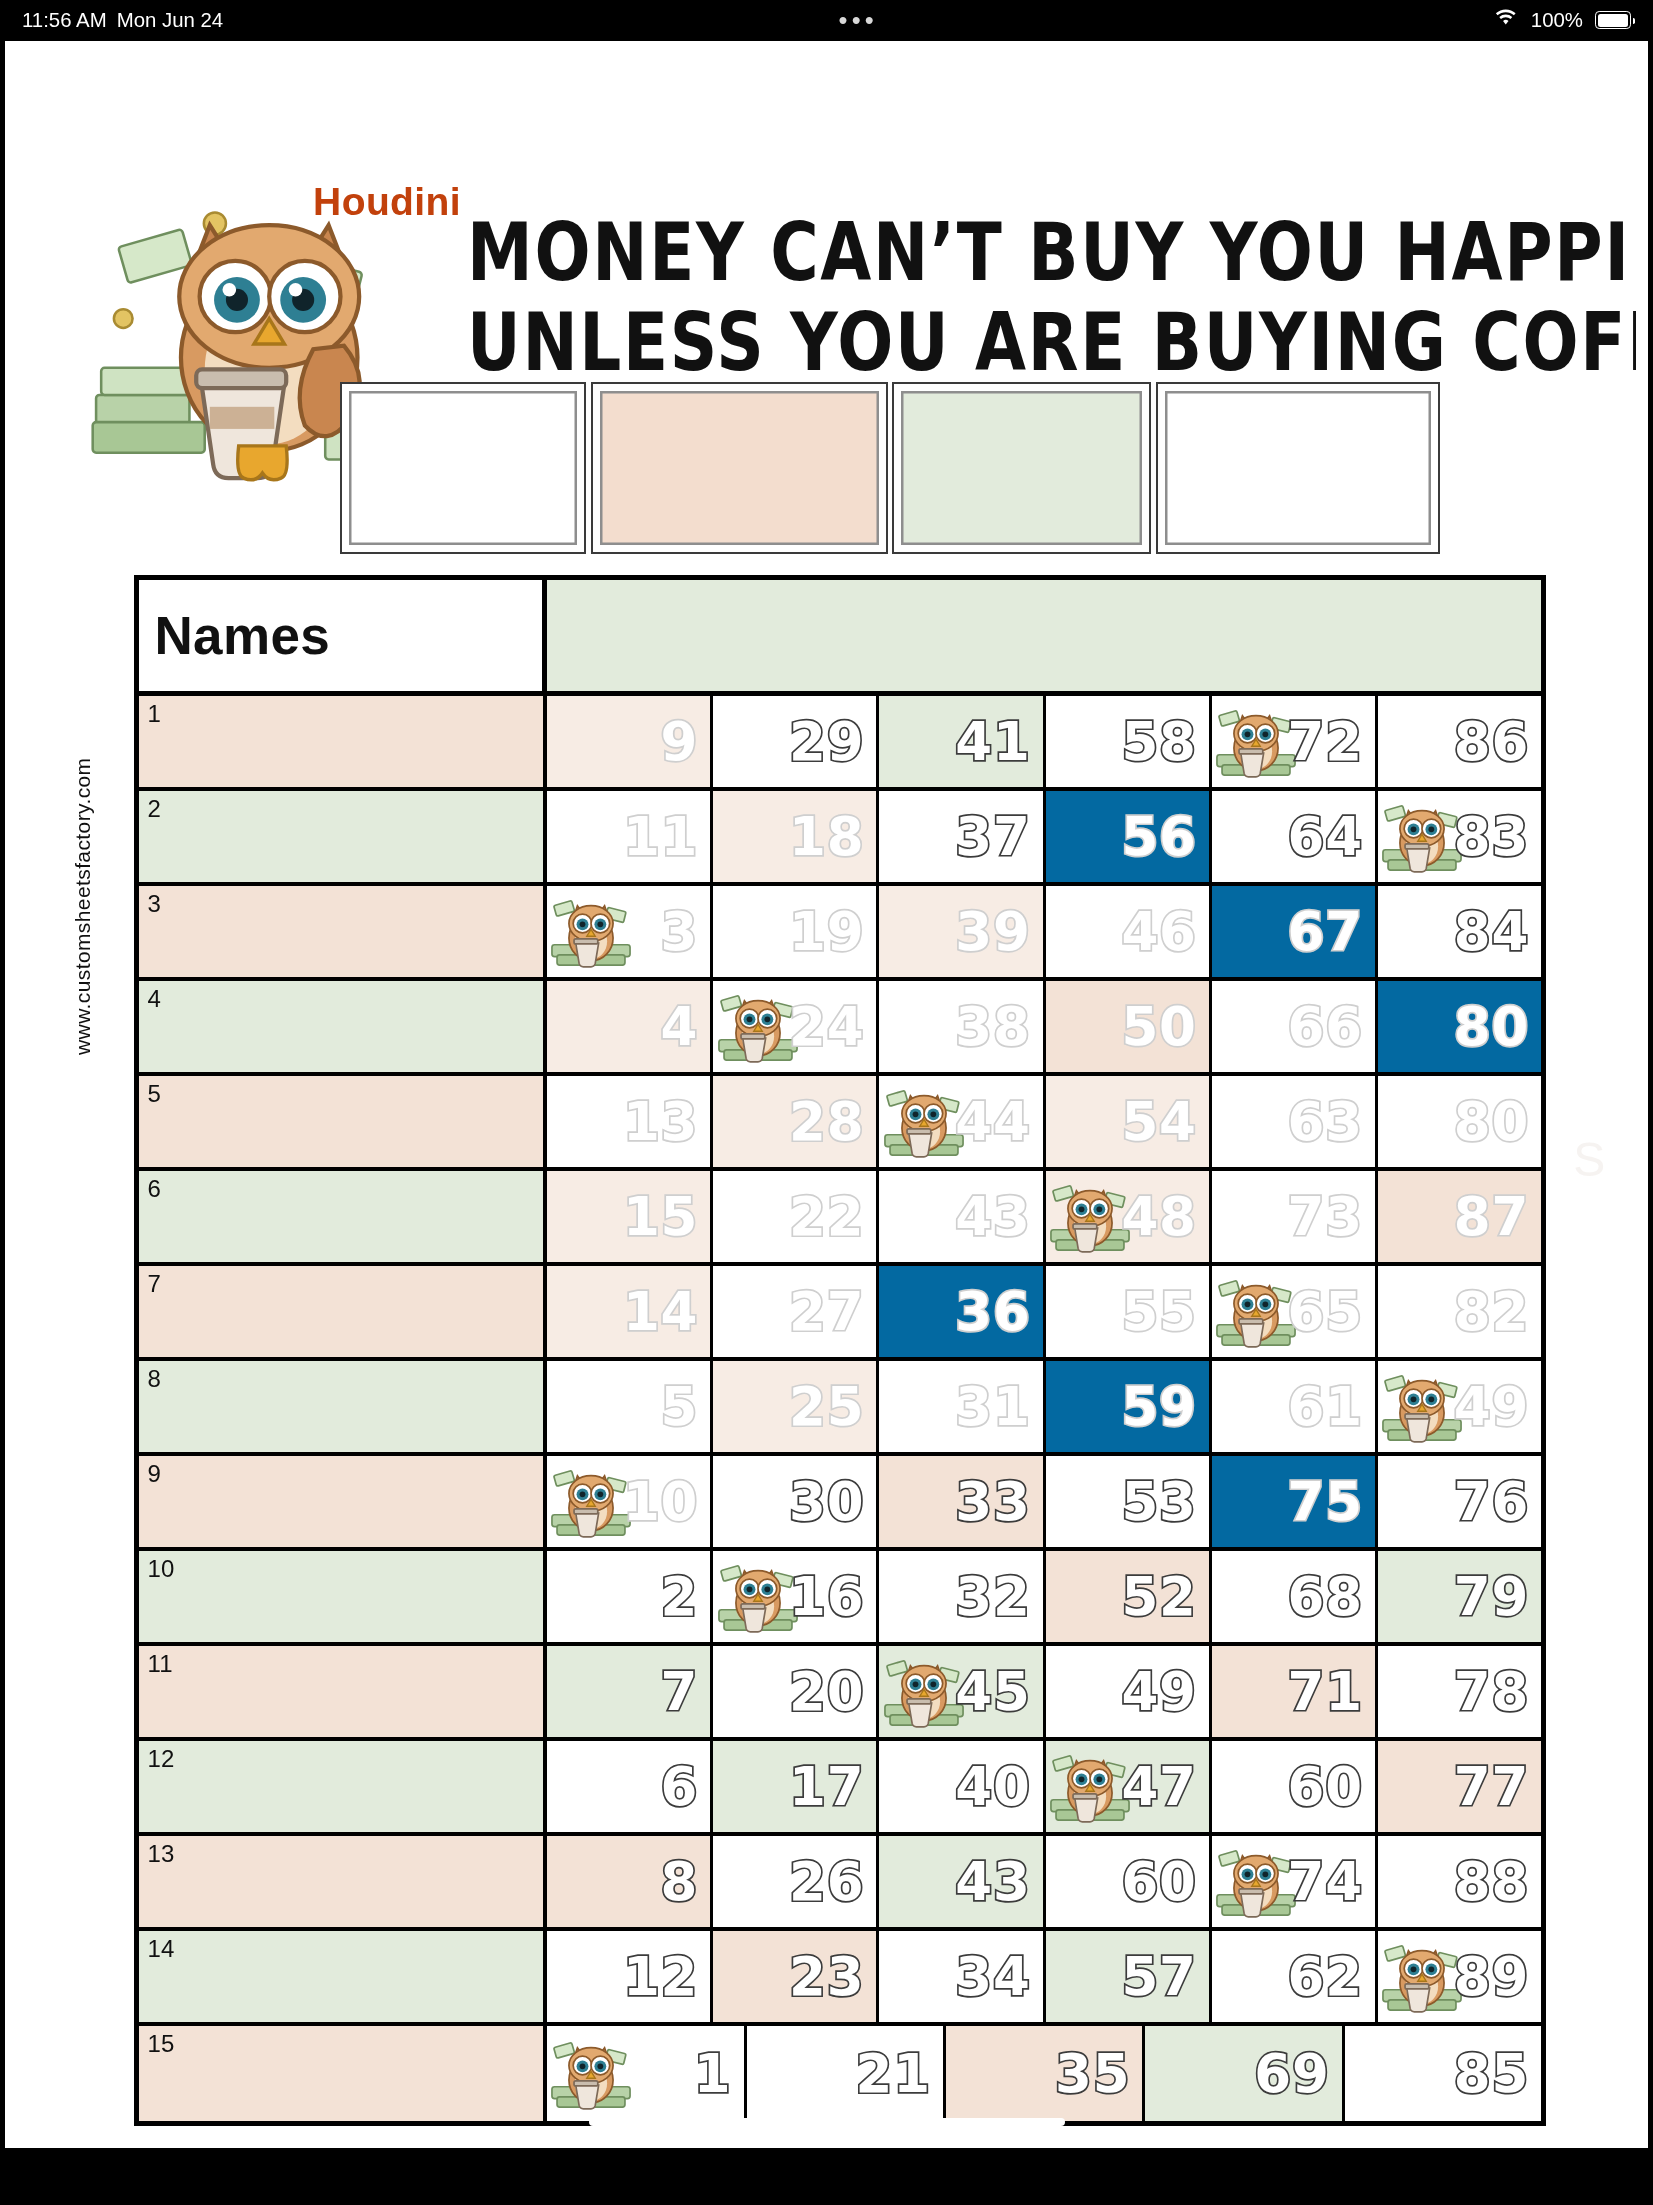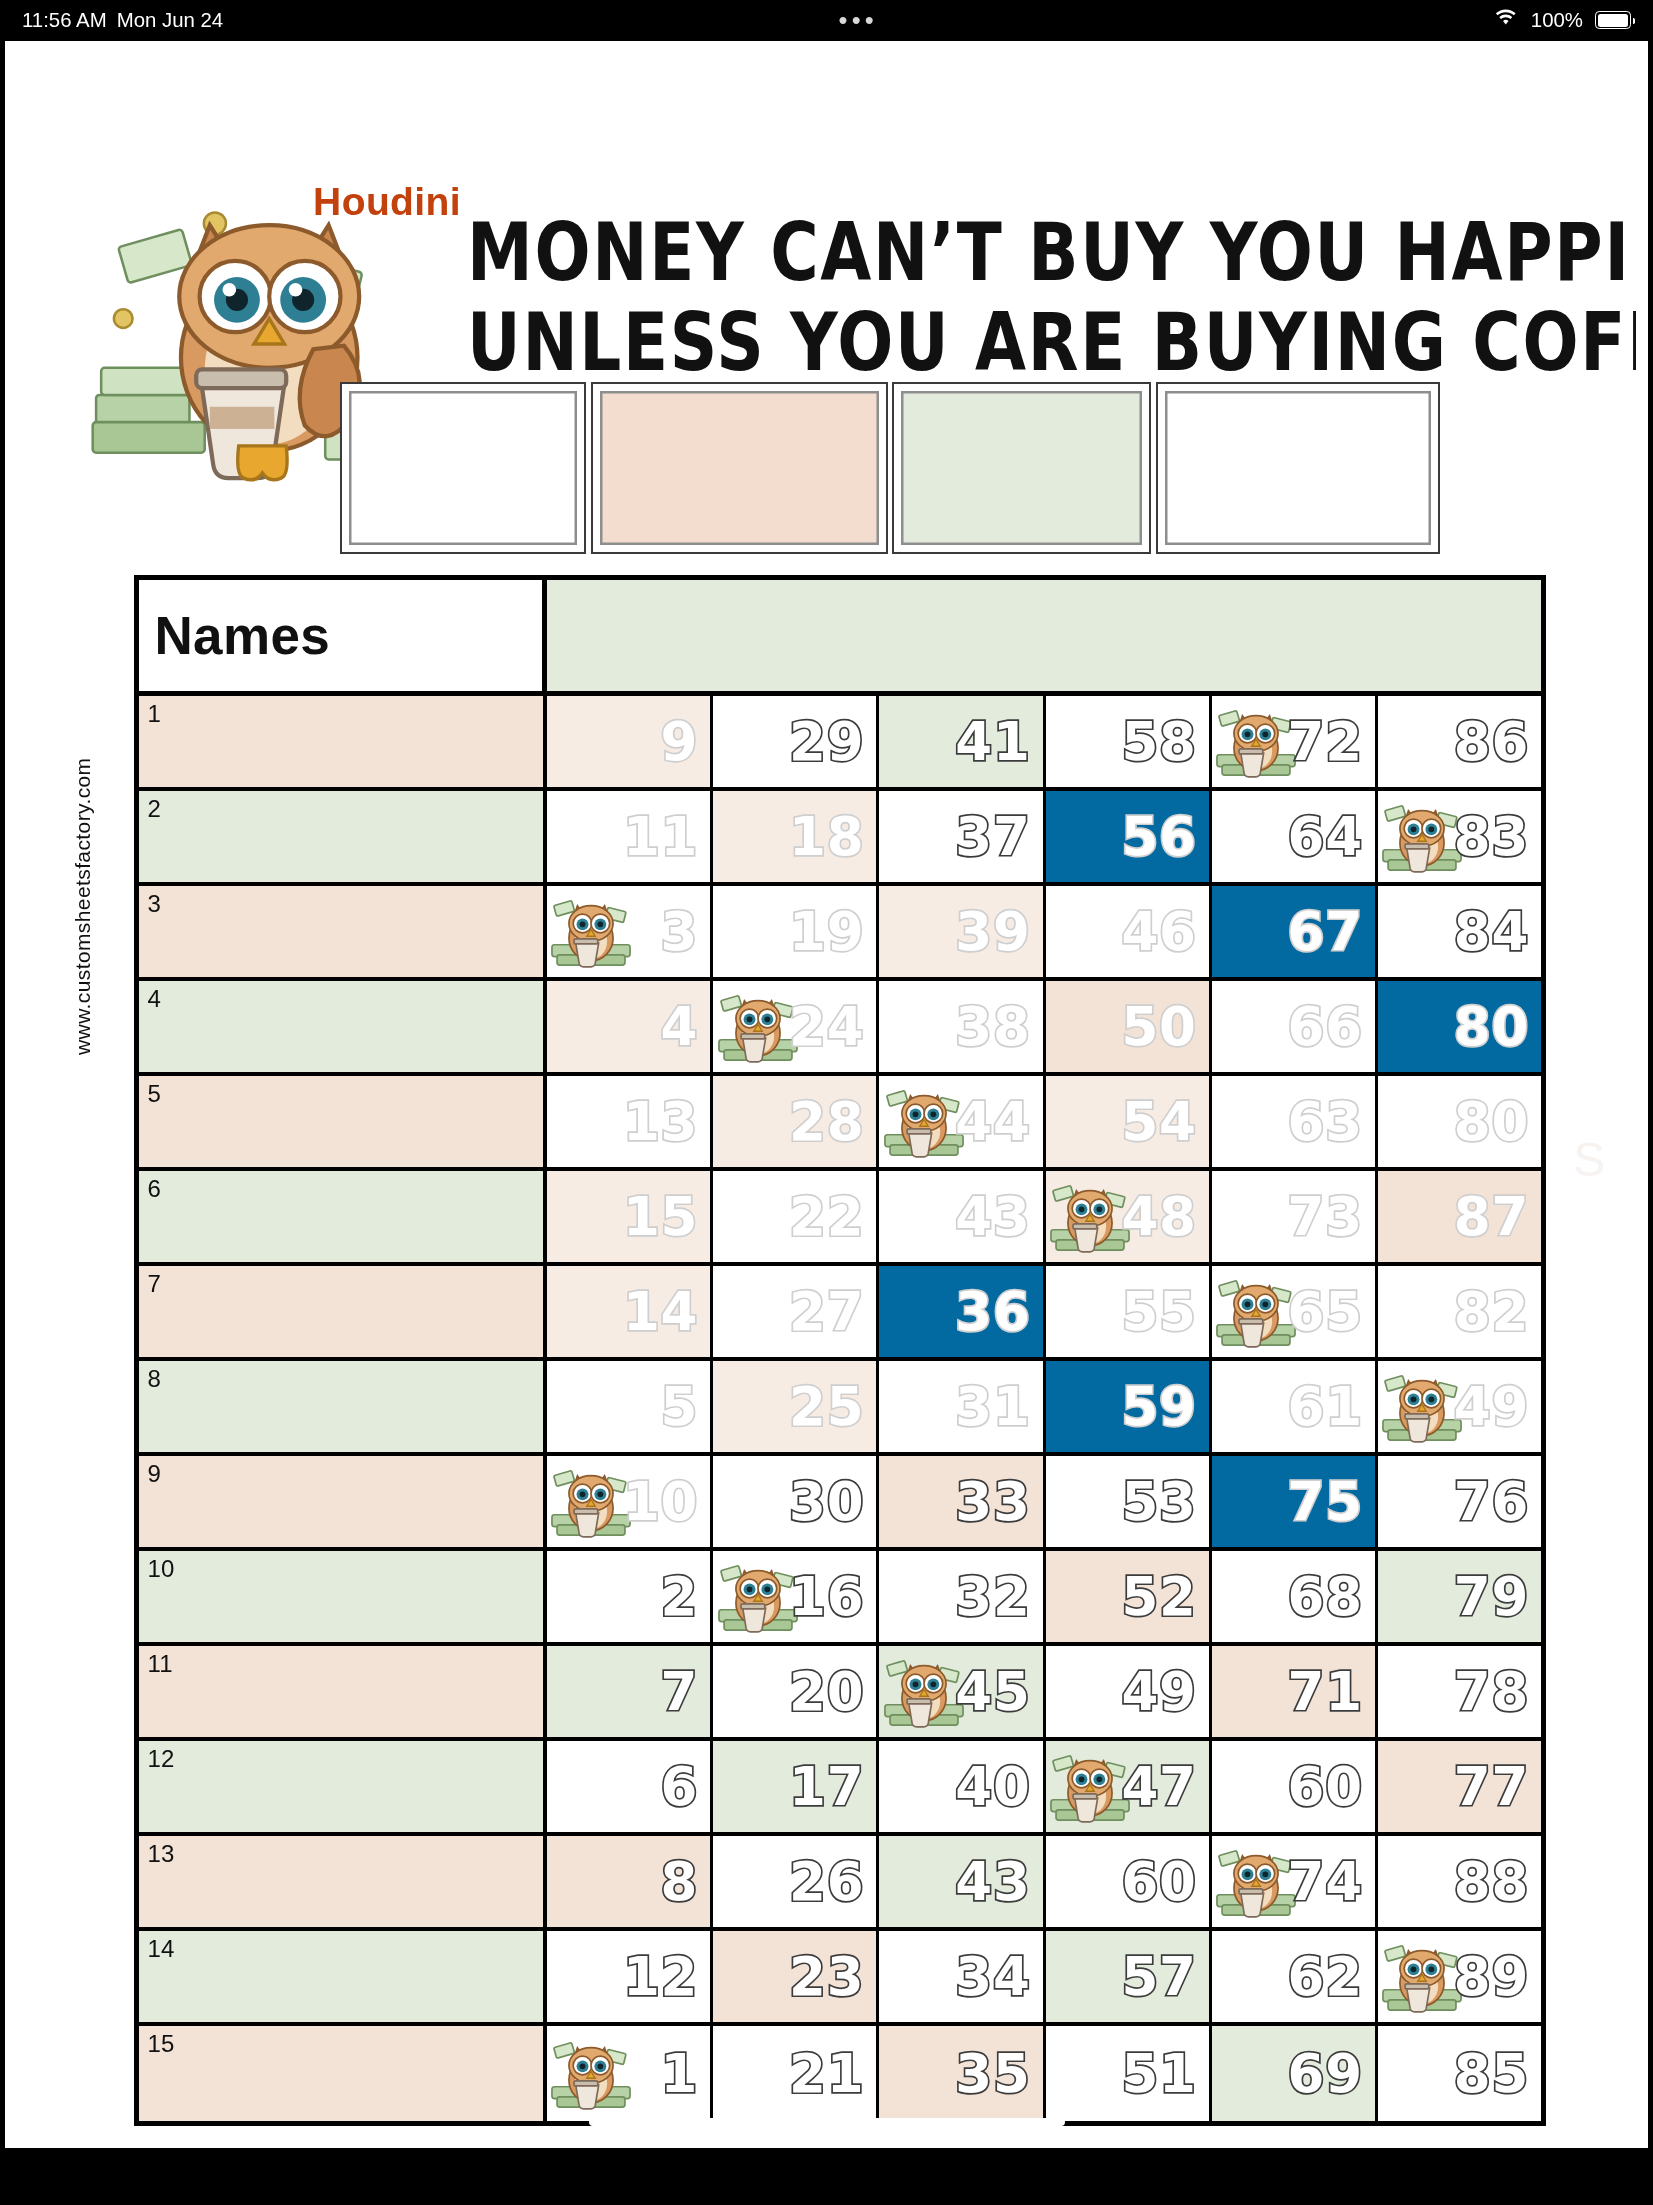--- a/index.html
+++ b/index.html
@@ -954,23 +954,20 @@
                   <rect x="28" y="51" width="28" height="6" rx="2" fill="#c9bdae" stroke="#7d6a58" stroke-width="2"></rect>
                 </svg></span>
               <span class="num">1</span>
             </div>
             <div class="cell tint-white">
               <span class="num">21</span>
             </div>
             <div class="cell tint-beige">
               <span class="num">35</span>
             </div>
-            <div class="cell tint-white">
-              <span class="num">51</span>
-            </div>
             <div class="cell tint-green">
               <span class="num">69</span>
             </div>
             <div class="cell tint-white">
               <span class="num">85</span>
             </div>
           </div>
         </div>
     </div>
 

